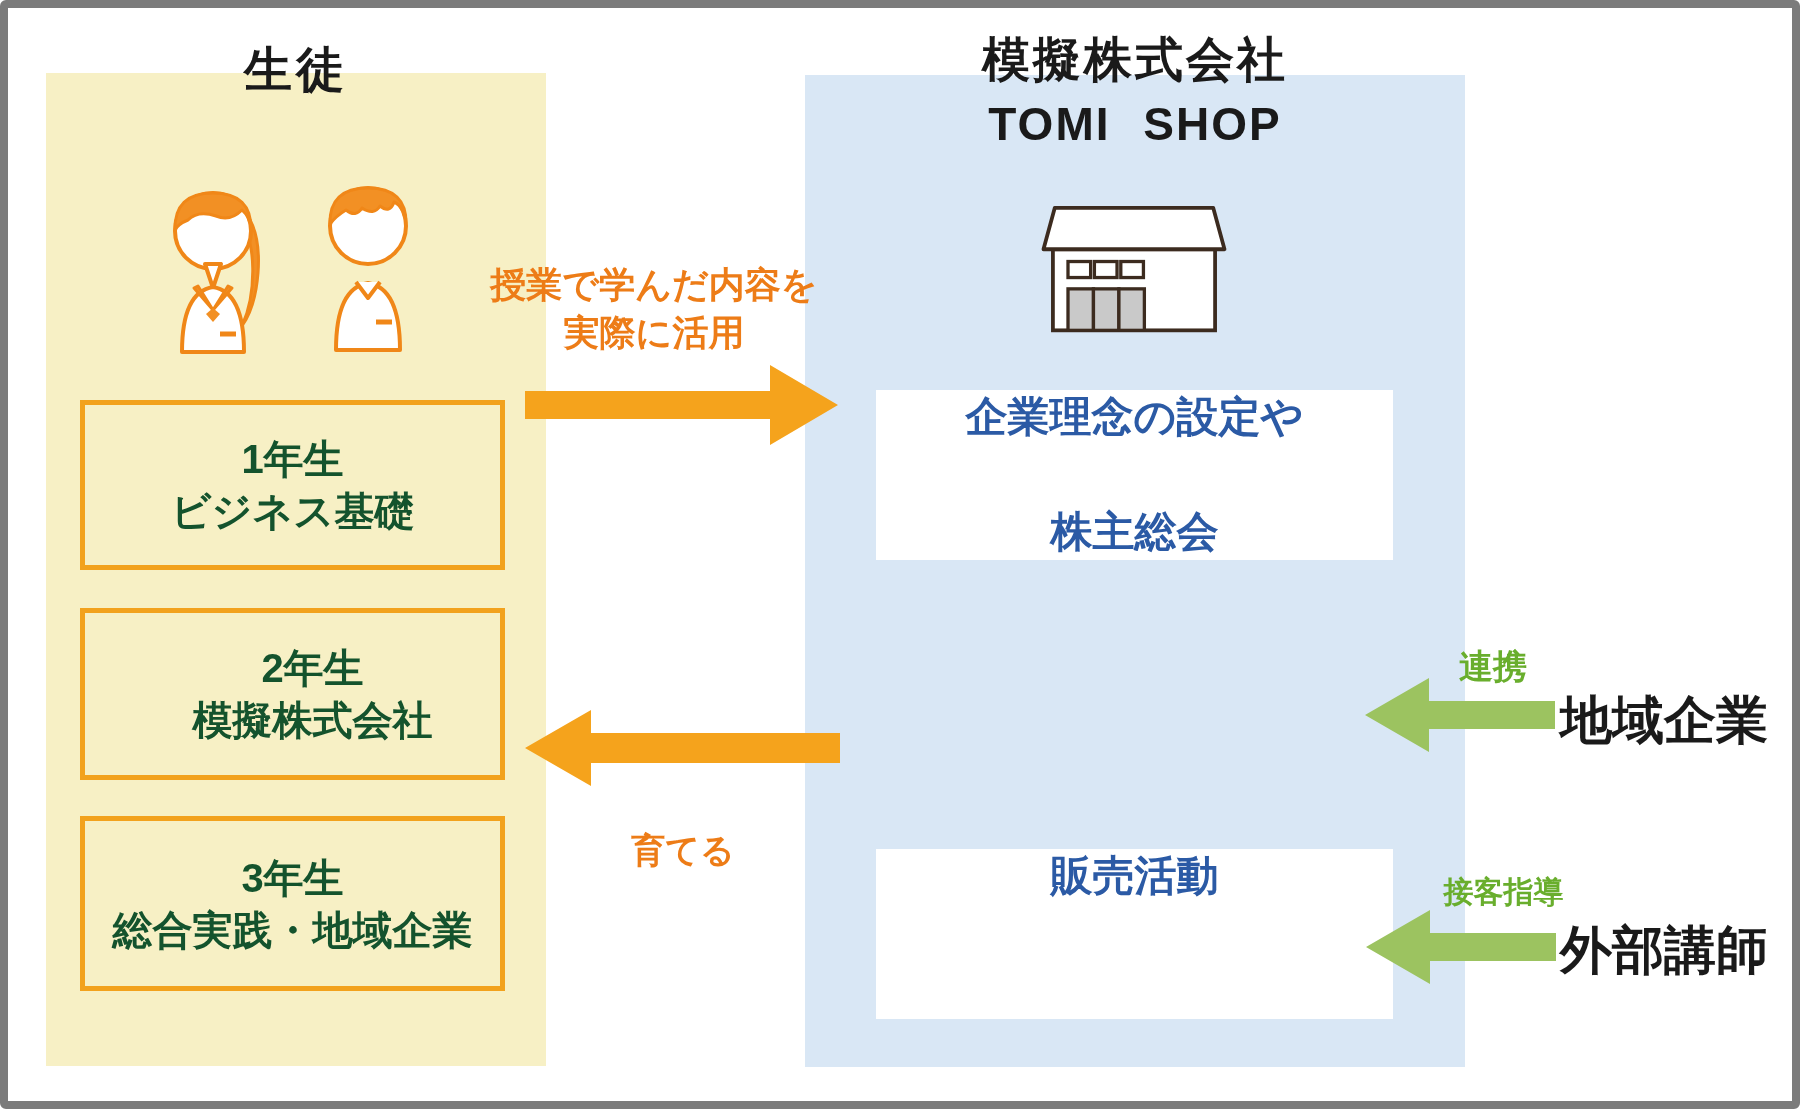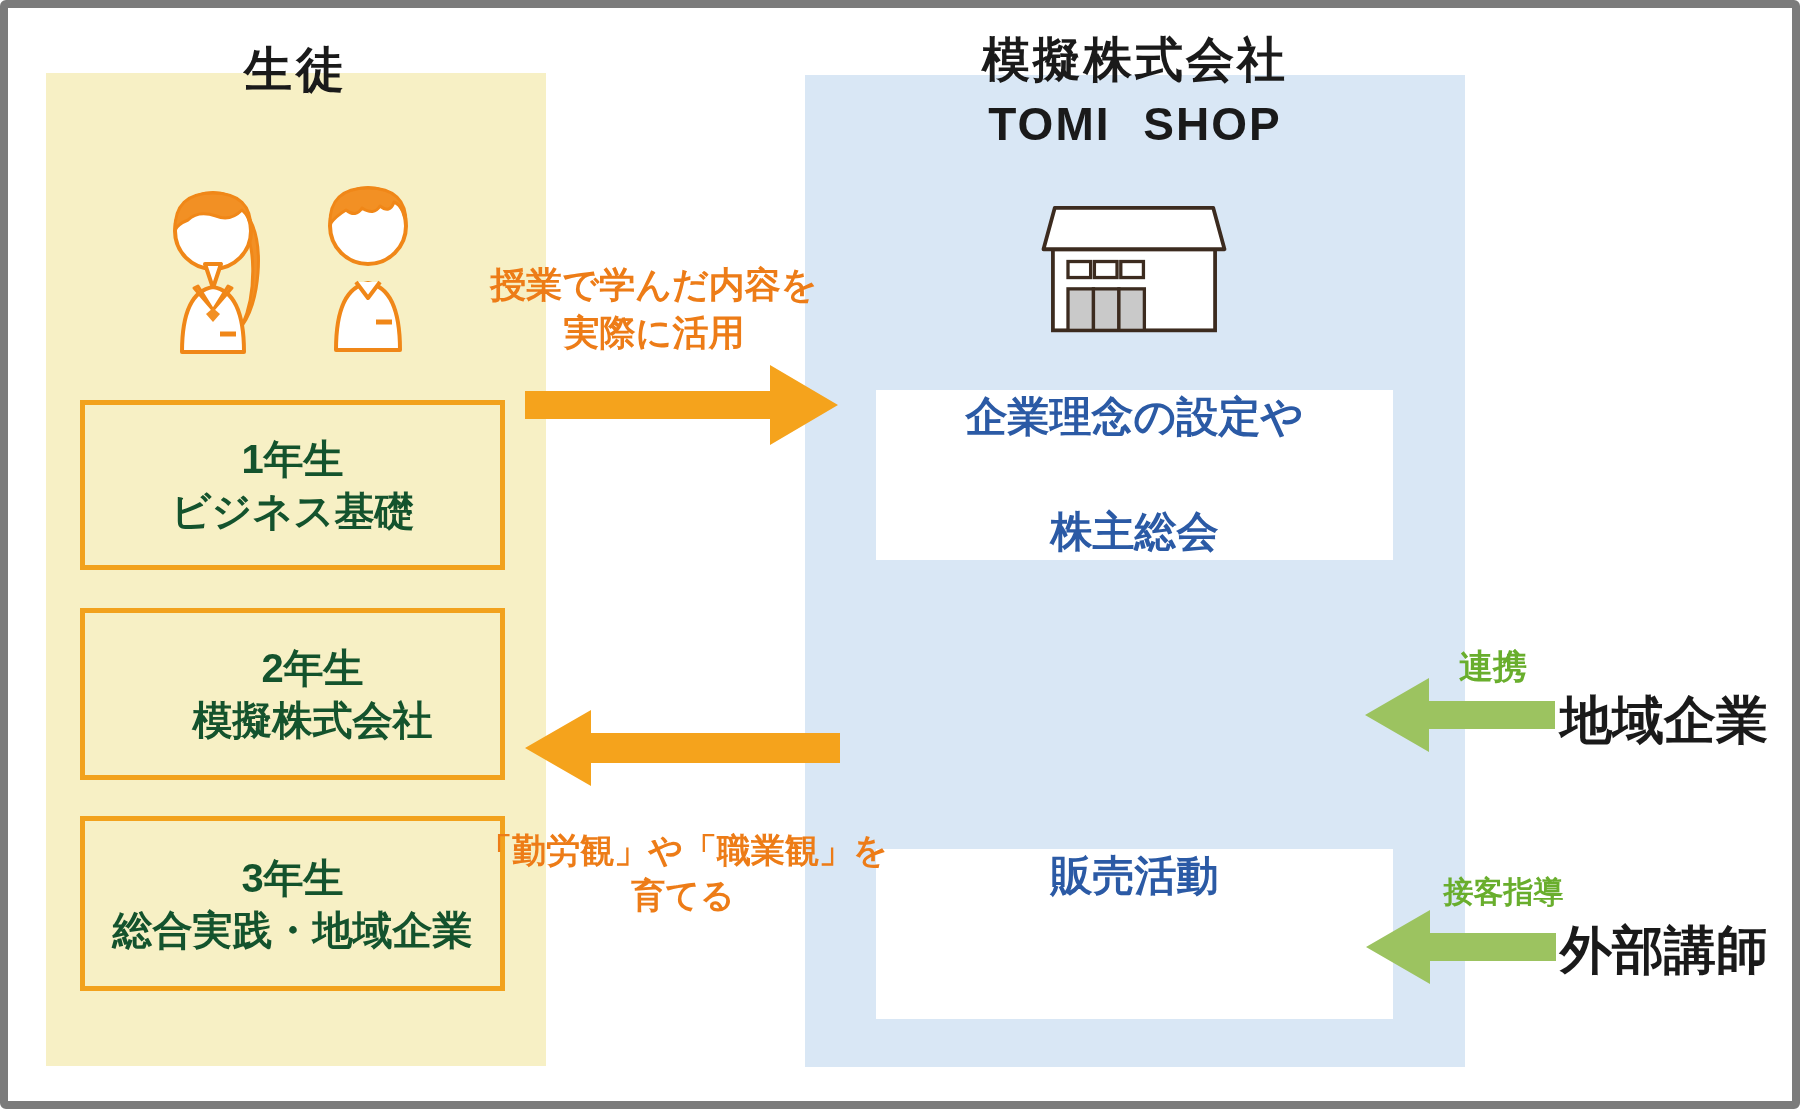--- a/index.html
+++ b/index.html
@@ -126,21 +126,20 @@
     <div>授業で学んだ内容を</div>
     <div>実際に活用</div>
   </div>
 
   <div class="abs" style="left:517px;top:700px;">
     <svg width="315" height="80" viewBox="0 0 315 80">
       <polygon points="0,40 66,2 66,25 315,25 315,55 66,55 66,78" fill="#f5a31c"></polygon>
     </svg>
   </div>
   <div class="abs flow-label fl2">
-    <div>「勤労観」や「職業観」を</div>
     <div>育てる</div>
   </div>
 
   <div class="abs" style="left:1357px;top:668px;">
     <svg width="190" height="78" viewBox="0 0 190 78">
       <polygon points="0,39 64,2 64,25 190,25 190,53 64,53 64,76" fill="#9cc360"></polygon>
     </svg>
   </div>
   <div class="abs green-label gl1">連携</div>
   <div class="abs partner-name pn1">地域企業</div>

